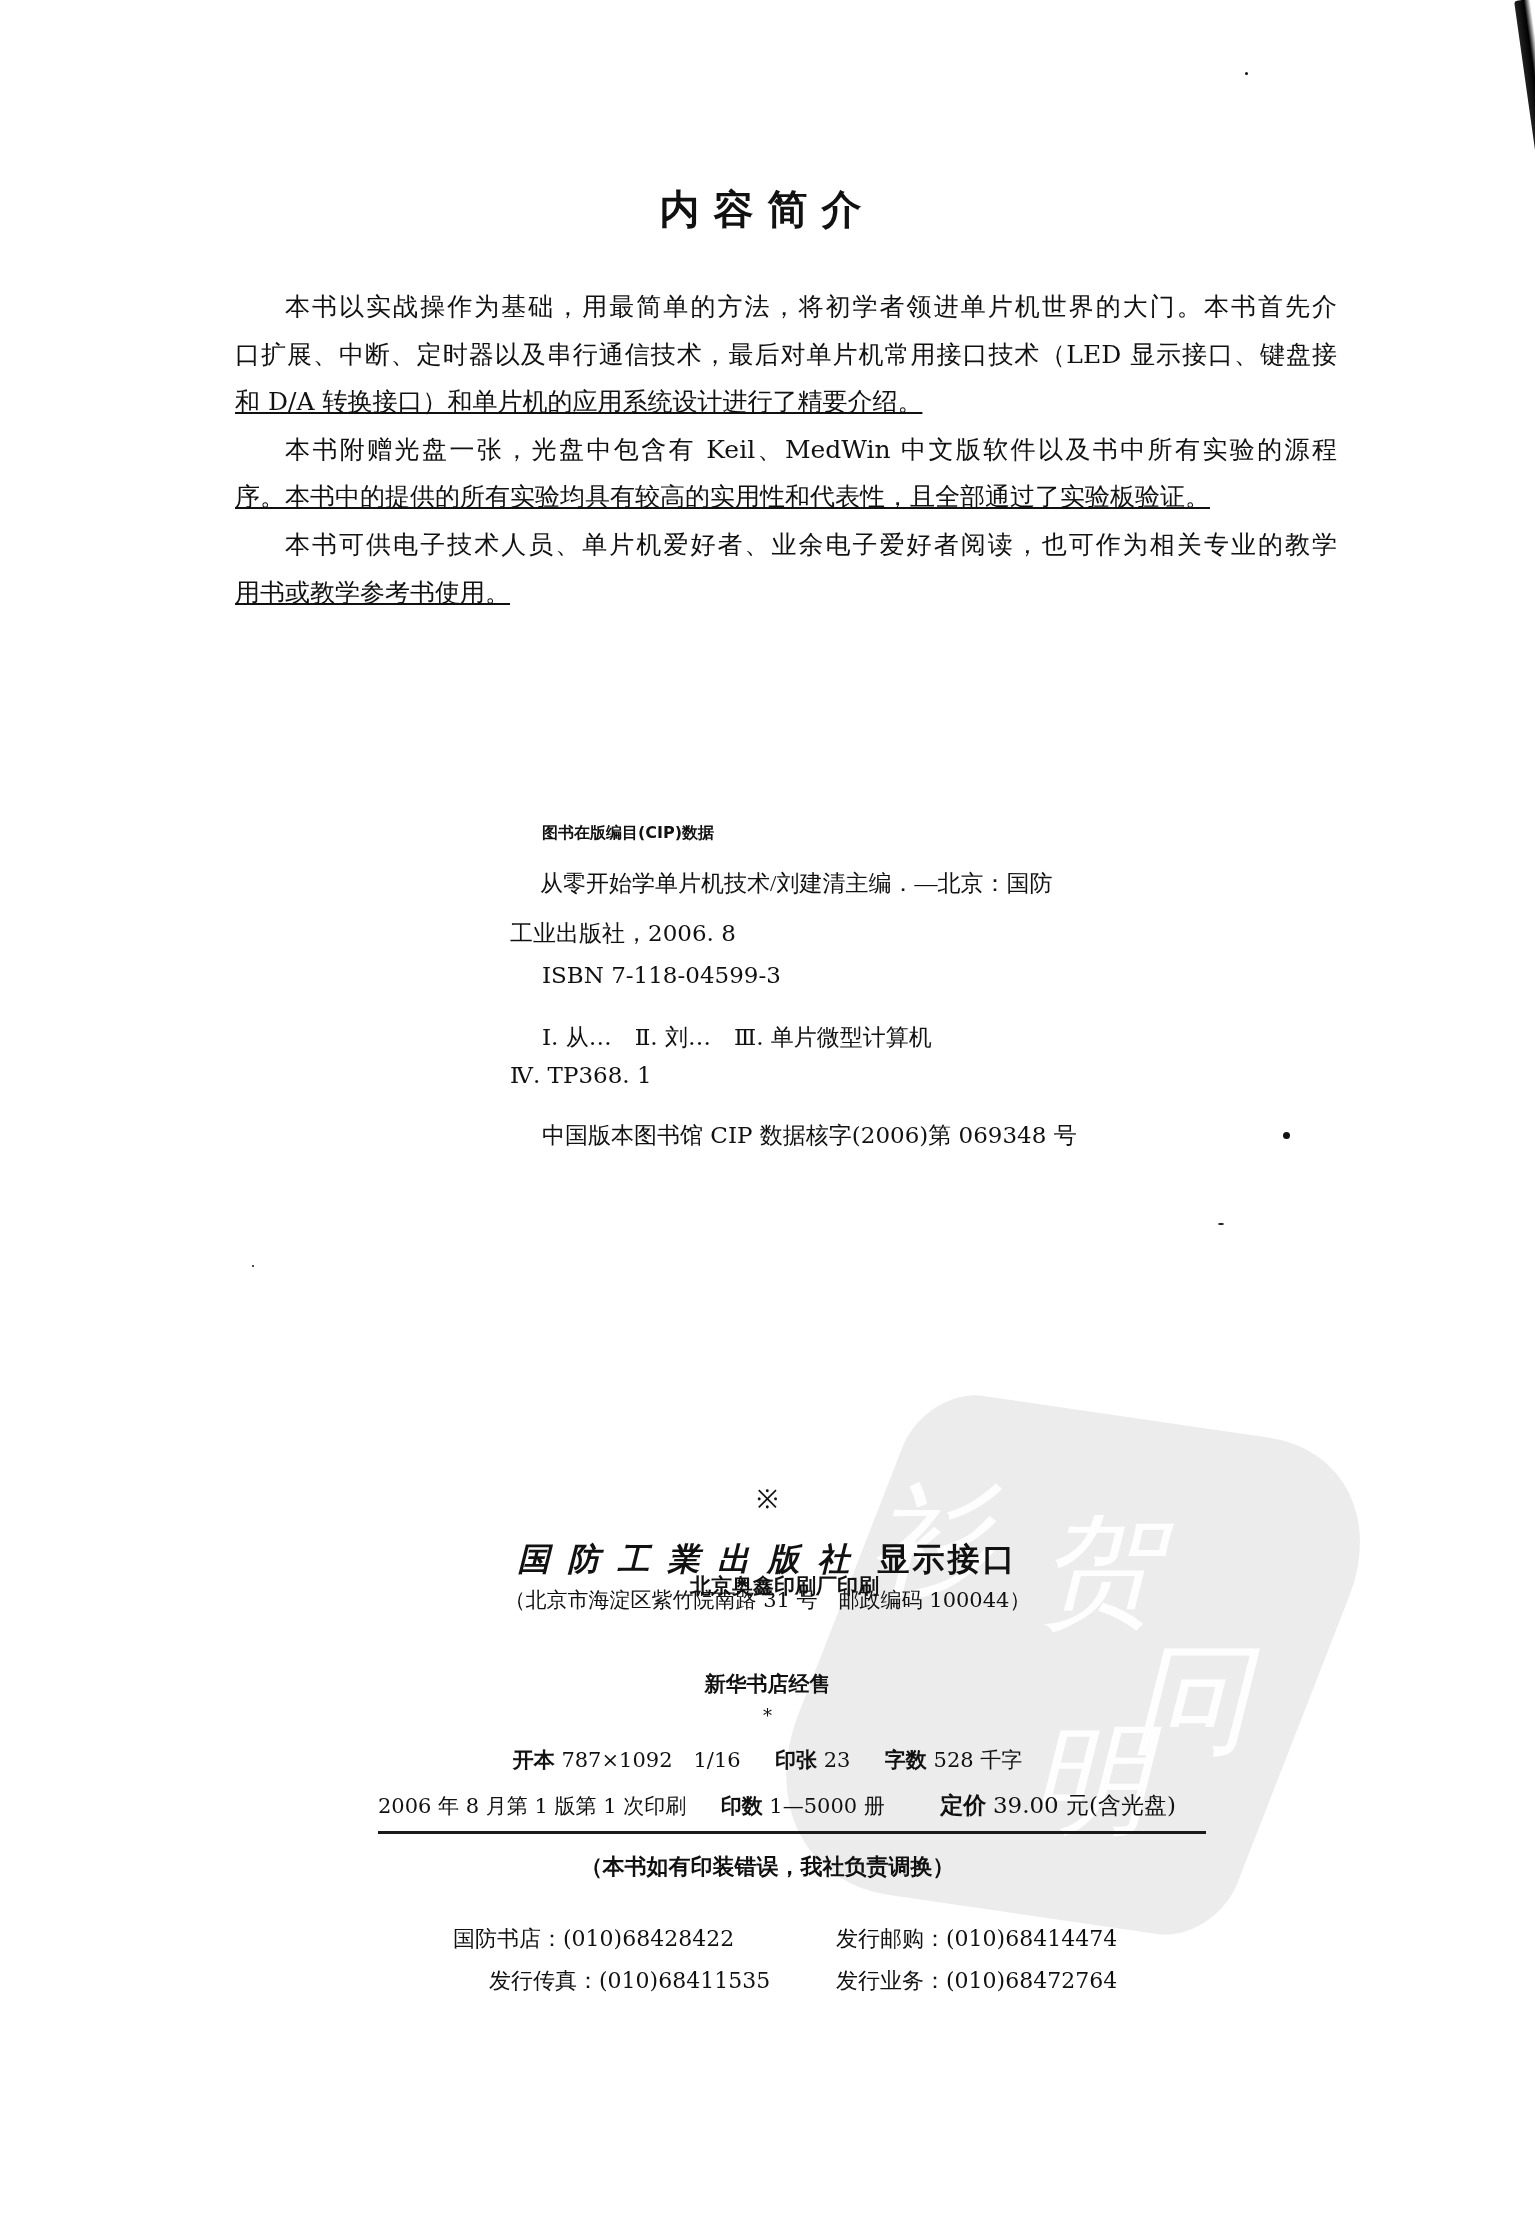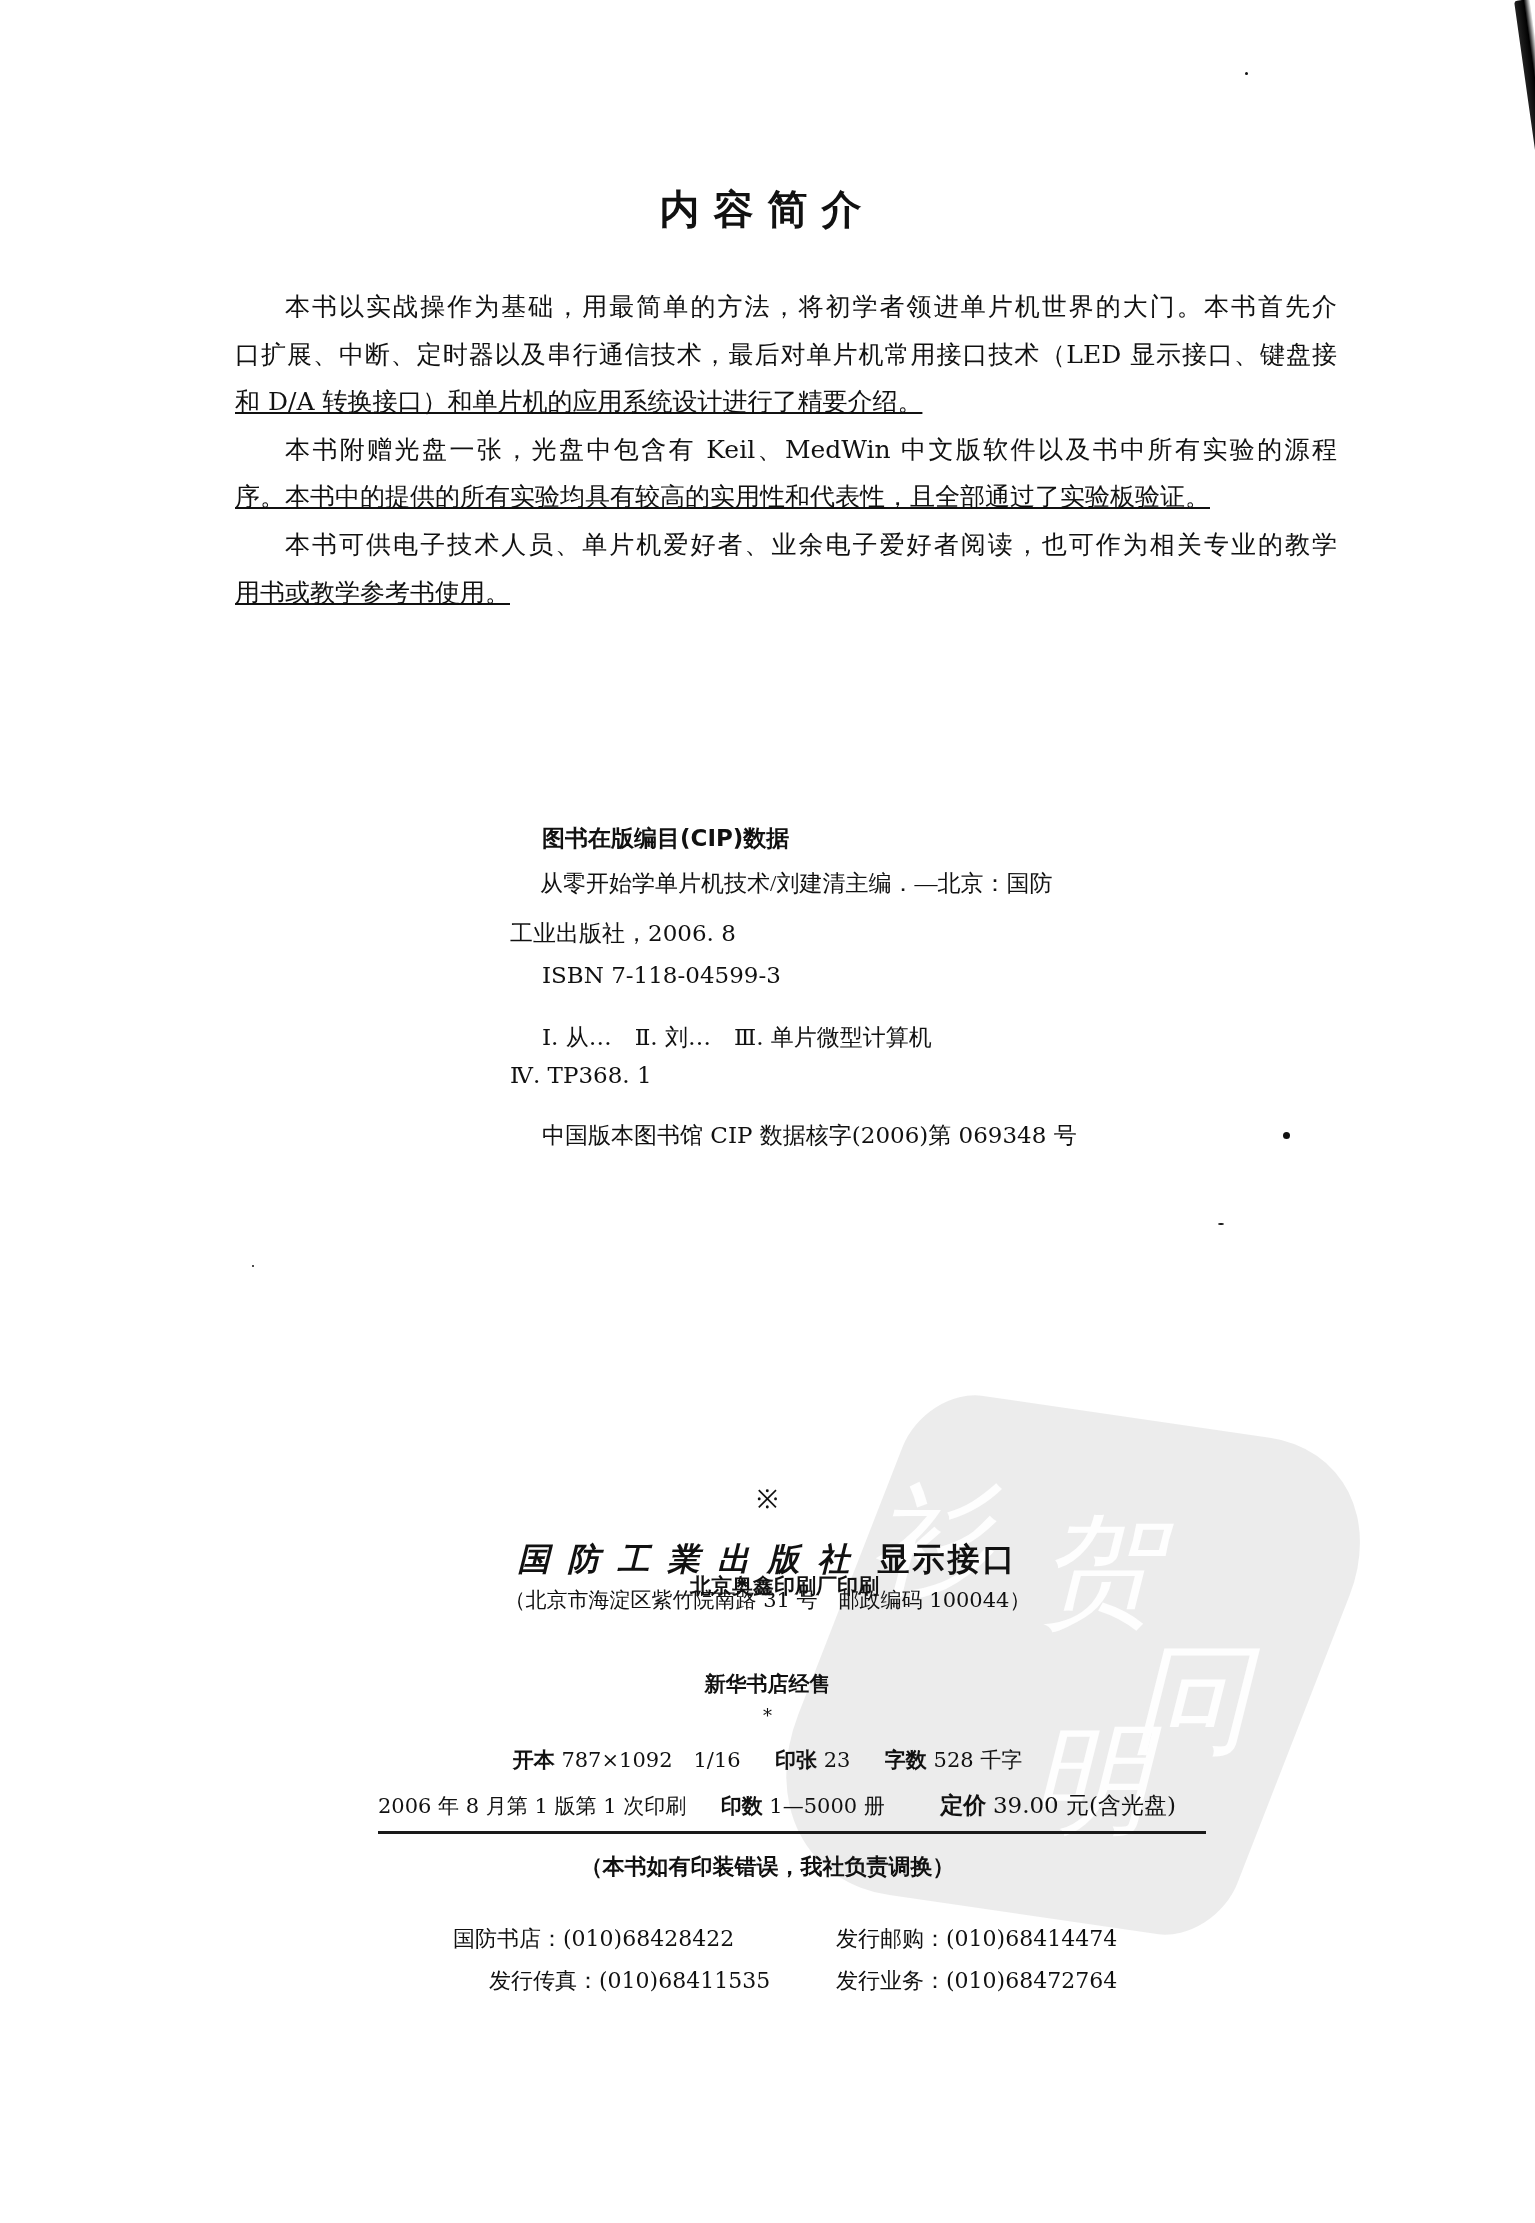--- a/index.html
+++ b/index.html
@@ -14,21 +14,21 @@
     font-size: 40px; font-weight: bold; letter-spacing: 14px;
     font-family: "DejaVu Sans", sans-serif;
   }
   .para-block { position: absolute; left: 235px; width: 1102px; top: 283px; }
   .line {
     height: 47.6px; line-height: 47.6px; font-size: 25px;
     white-space: nowrap; overflow: hidden; text-align: justify; text-align-last: justify;
   }
   .line.last { text-align-last: left; text-decoration: underline; }
   .line.indent { padding-left: 50px; }
-  .cip-head { left: 542px; top: 823px; font-size: 23px; font-weight: bold; font-family: "DejaVu Sans", sans-serif; }
+  .cip-head { left: 542px; top: 823px; font-size: 16px; font-weight: bold; font-family: "DejaVu Sans", sans-serif; }
   .cip { font-size: 23px; }
   .center-line { left: 0; width: 1535px; text-align: center; }
   .logo-line { font-size: 32px; top: 1538px; }
   .logo-script { font-style: italic; font-weight: bold; letter-spacing: 18px; font-family: "DejaVu Serif", serif; }
   .logo-plain { font-weight: bold; letter-spacing: 3px; }
   .small { font-size: 21px; }
   .bold { font-weight: bold; font-family: "DejaVu Sans", sans-serif; }
   .rule { position: absolute; left: 378px; width: 828px; top: 1831px; height: 3px; background: #1a1a1a; }
   .seal {
     position: absolute; left: 820px; top: 1420px; width: 500px; height: 490px;

